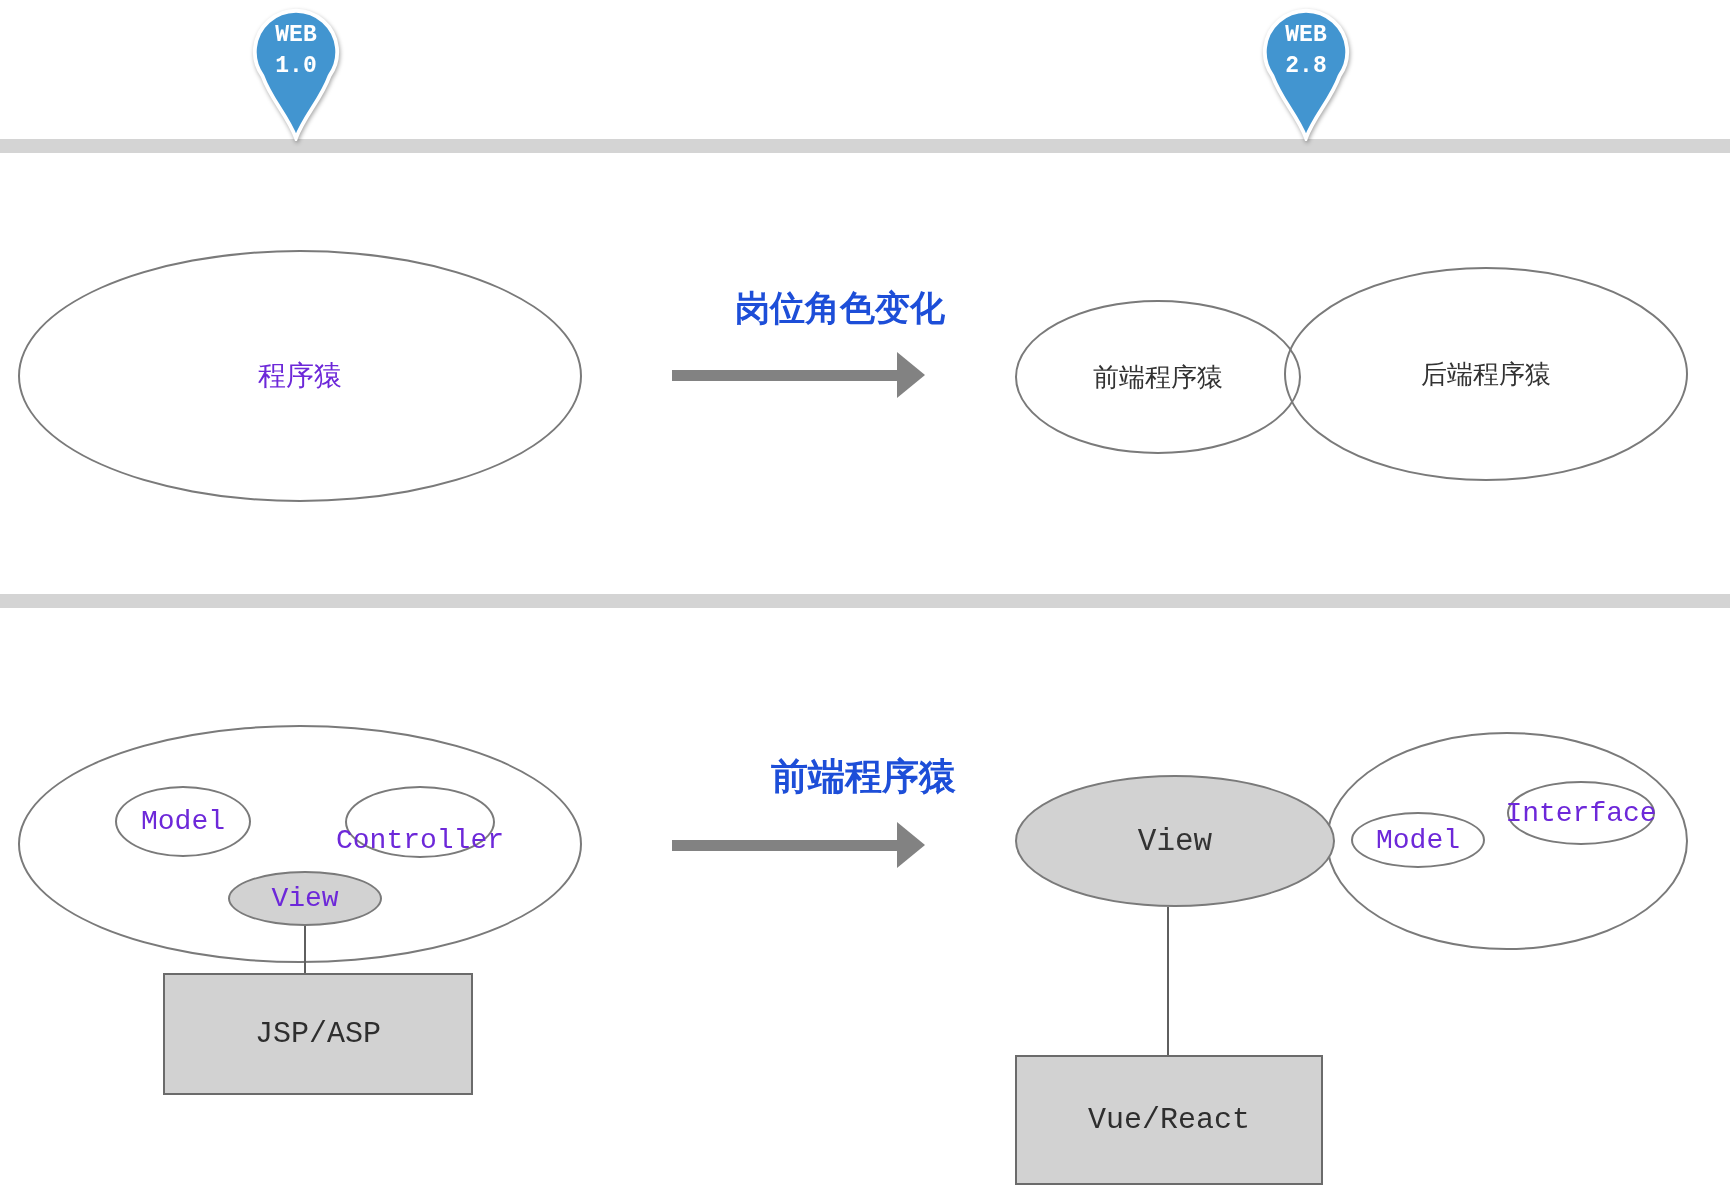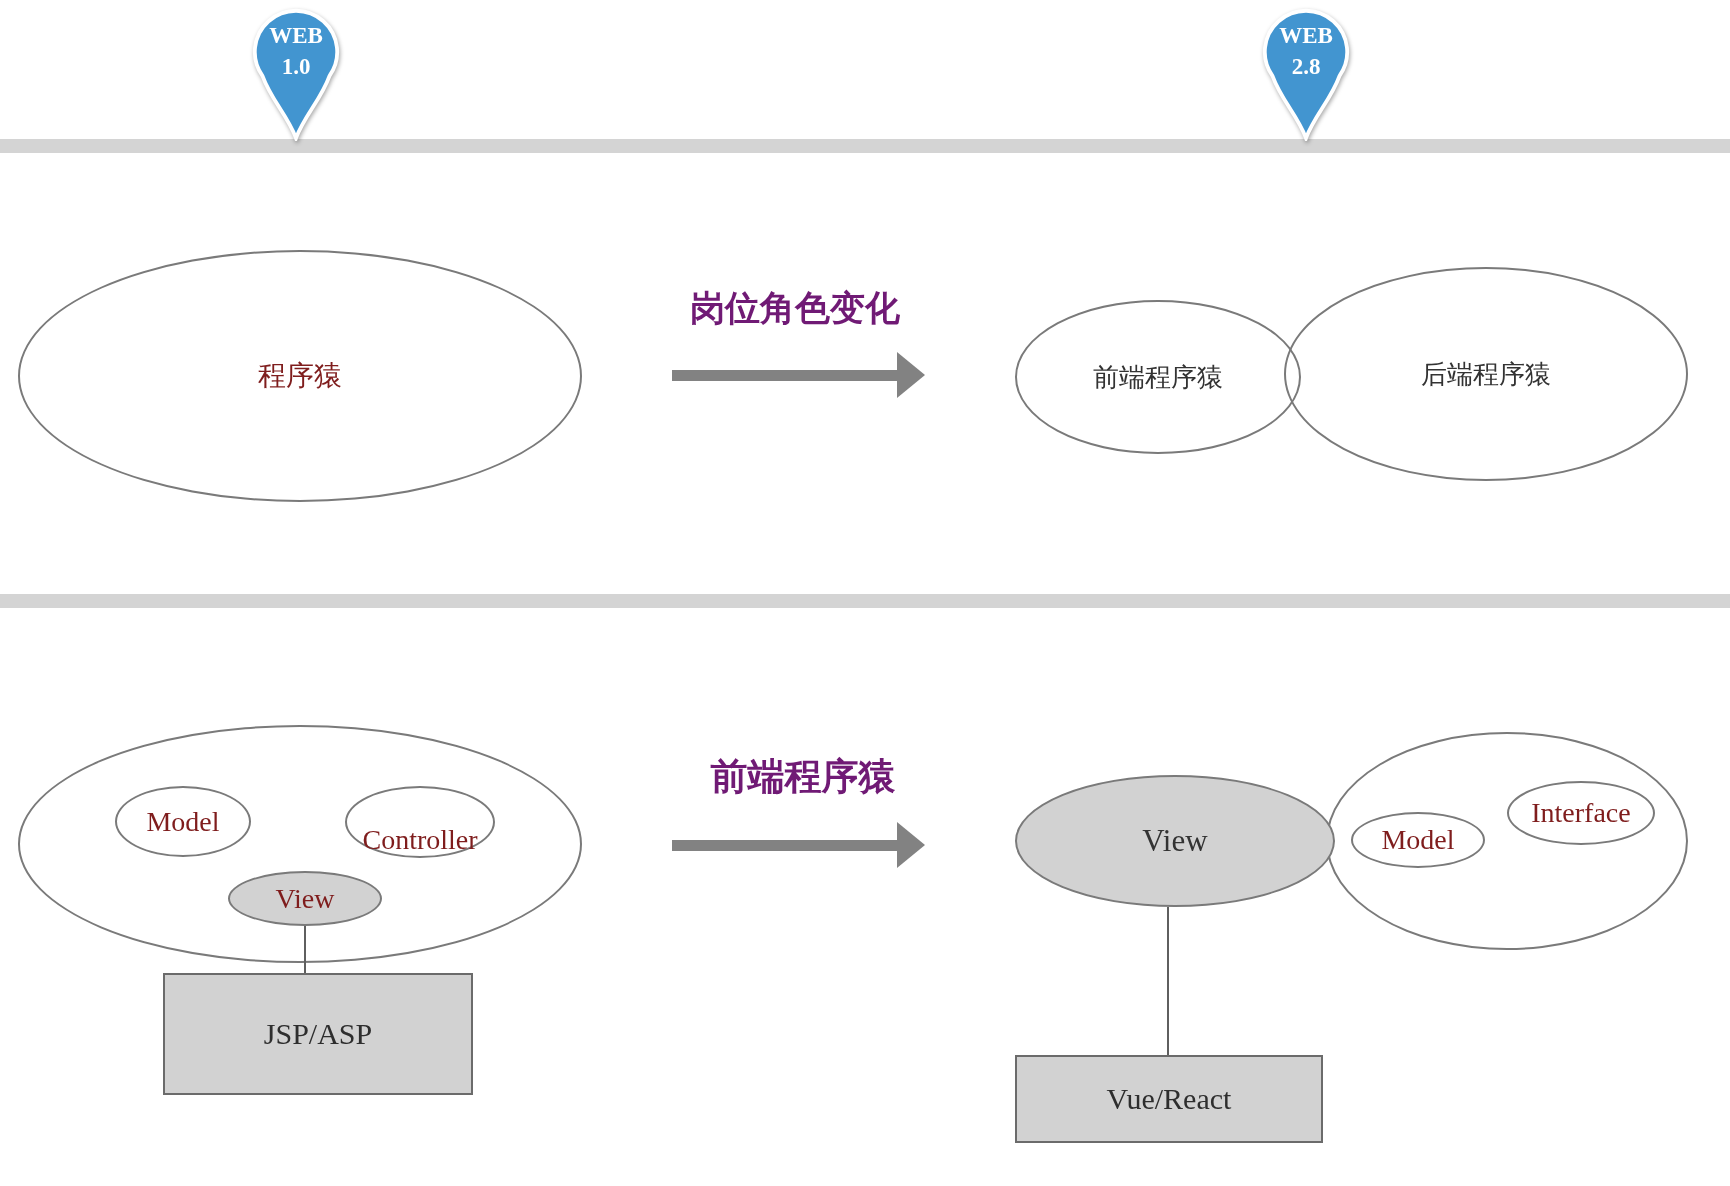--- a/index.html
+++ b/index.html
@@ -1,35 +1,35 @@
 <!DOCTYPE html>
 <html><head>
 <meta charset="utf-8">
 <style>
   html,body{margin:0;padding:0;background:#fff;}
   .canvas{
     position:relative;width:1730px;height:1186px;background:#ffffff;
-    font-family:Liberation Serif, serif;color:#333;overflow:hidden;
+    font-family:Liberation Mono, monospace;color:#333;overflow:hidden;
   }
   .bar{position:absolute;left:0;width:1730px;height:14px;background:#d4d4d4;}
   .pin{position:absolute;width:96px;height:137px;}
   .pin svg{position:absolute;left:0;top:0;filter:drop-shadow(1px 2px 2px rgba(0,0,0,0.35));}
   .pin .pin-text{
     position:absolute;left:0;top:16px;width:96px;text-align:center;
     color:#fff;font-weight:bold;font-size:23px;line-height:31px;
   }
   .ellipse{
     position:absolute;box-sizing:border-box;border:2px solid #7a7a7a;border-radius:50%;
     display:flex;align-items:center;justify-content:center;background:transparent;text-align:center;
   }
   .ellipse.filled{background:#d2d2d2;}
-  .label-lg{font-size:28px;color:#7f1d1d;}
+  .label-lg{font-size:28px;color:#6d28d9;}
   .label-md{font-size:26px;color:#333;}
   .section-title{
-    position:absolute;text-align:center;font-weight:bold;color:#701a75;white-space:nowrap;
+    position:absolute;text-align:right;font-weight:bold;color:#1d4ed8;white-space:nowrap;
   }
   .arrow-shaft{position:absolute;background:#828282;}
   .arrow-head{
     position:absolute;width:0;height:0;
     border-top:23px solid transparent;border-bottom:23px solid transparent;
     border-left:28px solid #828282;
   }
   .connector{position:absolute;width:2px;background:#5f5f5f;}
   .tech-box{
     position:absolute;box-sizing:border-box;background:#d2d2d2;border:2px solid #6b6b6b;
@@ -105,17 +105,17 @@
   <div class="ellipse" style="left:1351px;top:812px;width:134px;height:56px;">
     <span class="label-lg">Model</span>
   </div>
   <div class="ellipse" style="left:1507px;top:781px;width:148px;height:64px;">
     <span class="label-lg">Interface</span>
   </div>
   <div class="connector" style="left:1167px;top:907px;height:148px;"></div>
   <div class="ellipse filled" style="left:1015px;top:775px;width:320px;height:132px;">
     <span style="font-size:31px;">View</span>
   </div>
-  <div class="tech-box" style="left:1015px;top:1055px;width:308px;height:88px;">
+  <div class="tech-box" style="left:1015px;top:1055px;width:308px;height:130px;">
     <span>Vue/React</span>
   </div>
 
 </div>
 
 </body></html>

